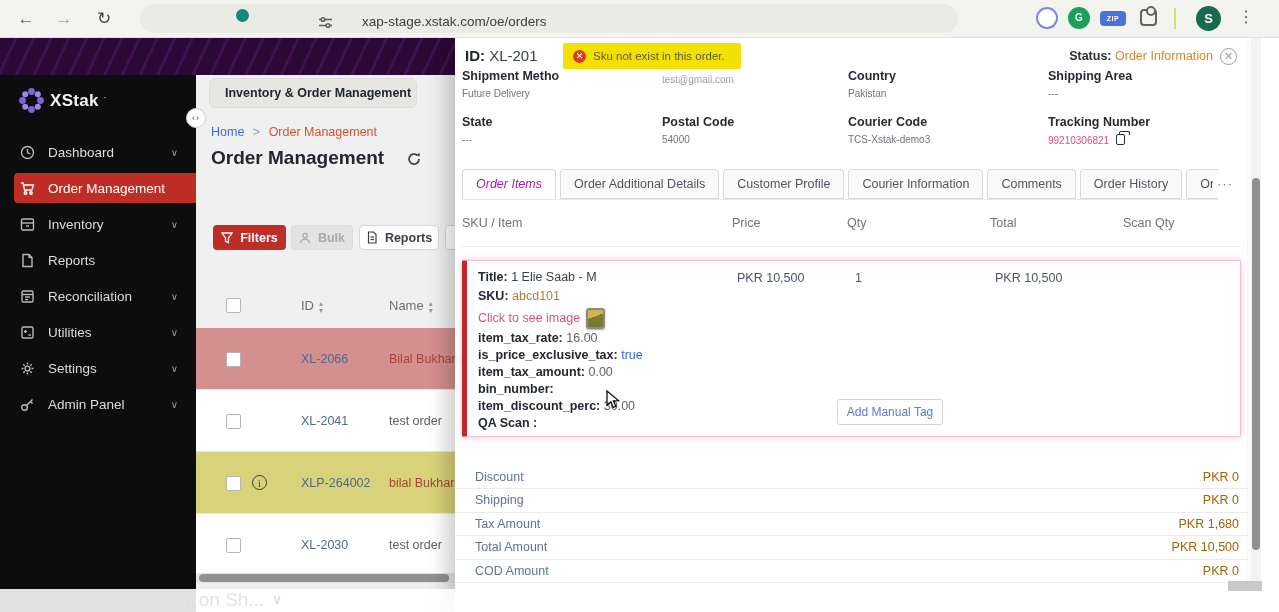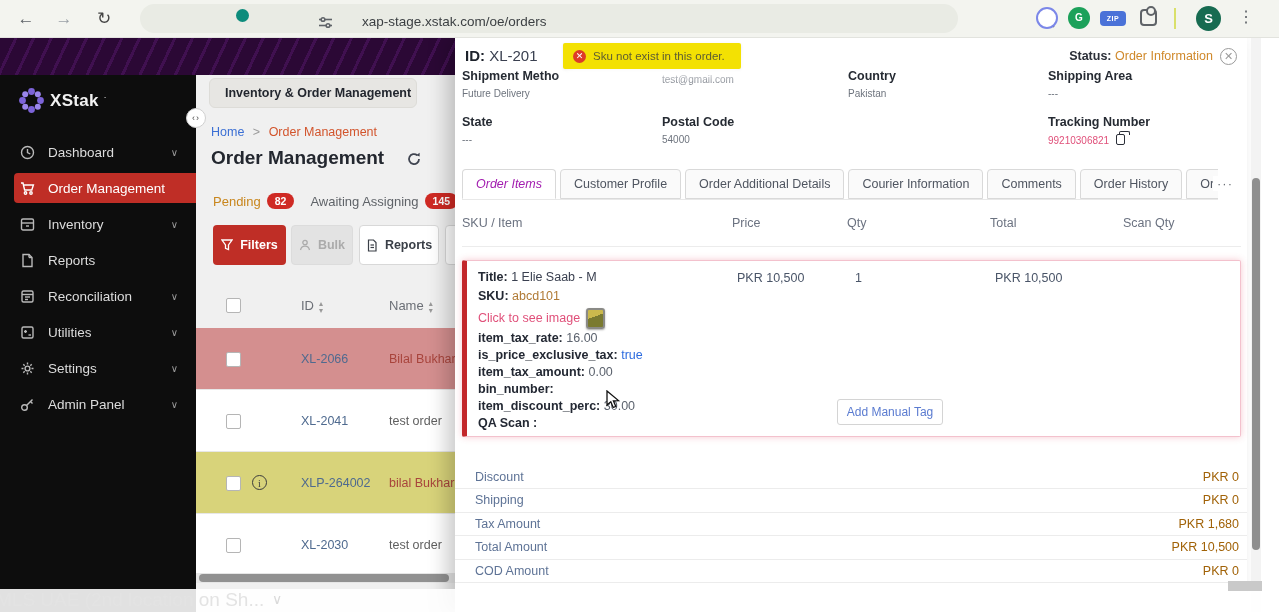--- a/index.html
+++ b/index.html
@@ -64,21 +64,21 @@
   .crumb-cur { color:#d2542c; }
   .page-title { position:absolute; left:15px; top:72px; font-size:19px; font-weight:bold; color:#23272f; }
   .refresh-ic { position:absolute; left:210px; top:76px; color:#3f4450; }
   .stat-tabs { position:absolute; left:17px; top:118px; display:flex; align-items:center; gap:16px;
     white-space:nowrap; }
   .stat-tab { display:flex; align-items:center; gap:6px; font-size:13px; color:#5f6368; cursor:pointer; }
   .stat-tab.first { color:#c8861d; }
   .badge { background:#cf2a24; color:#fff; font-size:10.5px; font-weight:bold; border-radius:9px;
     padding:2px 8px; }
   .btn-row { position:absolute; left:0; top:150px; height:33px; width:259px; }
-  .btn { position:absolute; top:0; height:40px; border-radius:4px; font-size:12.5px; font-weight:bold;
+  .btn { position:absolute; top:0; height:25px; border-radius:4px; font-size:12.5px; font-weight:bold;
     display:flex; align-items:center; justify-content:center; gap:7px; cursor:pointer; }
   .btn-filters { left:17px; width:73px; background:#bf2e26; color:#fff; }
   .btn-bulk { left:95px; width:62px; background:#e3e3e3; color:#ababab; border:1px solid #dcdcdc; }
   .btn-reports { left:163px; width:80px; background:#fff; color:#3a3f47; border:1px solid #d8d8d8; }
   .btn-partial { left:249px; width:18px; background:#fff; border:1px solid #d8d8d8; }
   .tbl-head { position:absolute; left:0; top:205px; width:259px; height:48px; color:#6b6f76;
     font-size:13px; }
   .chkbox { position:absolute; width:15px; height:15px; border:1.5px solid #b5b5b5; border-radius:2px;
     background:#fff; }
   .sort { display:inline-block; margin-left:5px; color:#9a9a9a; font-size:8px; line-height:7px;
@@ -338,31 +338,20 @@
     <span class="crumb-sep">&gt;</span>
     <span class="crumb-cur">Order Management</span>
   </div>
   <div class="page-title">Order Management</div>
   <span class="refresh-ic">
     <svg width="16" height="16" viewBox="0 0 16 16">
         <path d="M13 8a5 5 0 1 1-1.8-3.8" stroke="#3f4450" stroke-width="1.8" fill="none"></path>
         <polygon points="13.6,1.8 13.6,5.4 10.2,4.2" fill="#3f4450"></polygon>
       </svg>
   </span>
-  <div class="stat-tabs">
-    <div class="stat-tab first">
-      <span>Pending</span>
-      <span class="badge">82</span>
-    </div>
-    <div class="stat-tab">
-      <span>Awaiting Assigning</span>
-      <span class="badge">145</span>
-    </div>
-
-  </div>
   <div class="btn-row">
     <div class="btn btn-filters">
       <svg width="12" height="12" viewBox="0 0 12 12">
           <path d="M1 1h10L7.5 6v4.5l-3-1.2V6z" stroke="#fff" stroke-width="1.3" fill="none"></path>
         </svg>
       <span>Filters</span>
     </div>
     <div class="btn btn-bulk">
       <svg width="12" height="12" viewBox="0 0 12 12">
           <g stroke="#ababab" stroke-width="1.3" fill="none">
@@ -451,34 +440,38 @@
     <div class="fv">---</div>
   </div>
   <div class="field" style="left:7px;top:77px">
     <div class="fl">State</div>
     <div class="fv">---</div>
   </div>
   <div class="field" style="left:207px;top:77px">
     <div class="fl">Postal Code</div>
     <div class="fv">54000</div>
   </div>
+  <div class="field" style="left:393px;top:77px">
+    <div class="fl">Courier Code</div>
+    <div class="fv">TCS-Xstak-demo3</div>
+  </div>
   <div class="field" style="left:593px;top:77px">
     <div class="fl">Tracking Number</div>
     <div class="fv track"><span>99210306821</span><span class="copy-ic"></span></div>
   </div>
 
   <div class="toast">
     <span class="toast-x">✕</span>
     <span class="toast-msg">Sku not exist in this order.</span>
   </div>
 
   <div class="d-tabs">
     <div class="d-tab active">Order Items</div>
+    <div class="d-tab">Order Additional Details</div>
     <div class="d-tab">Customer Profile</div>
-    <div class="d-tab">Order Additional Details</div>
     <div class="d-tab">Courier Information</div>
     <div class="d-tab">Comments</div>
     <div class="d-tab">Order History</div>
     <div class="d-tab">Order Tags</div>
 
   </div>
   <div class="tab-more">···</div>
 
   <div class="it-head" style="left:7px">SKU / Item</div>
   <div class="it-head" style="left:277px">Price</div>

